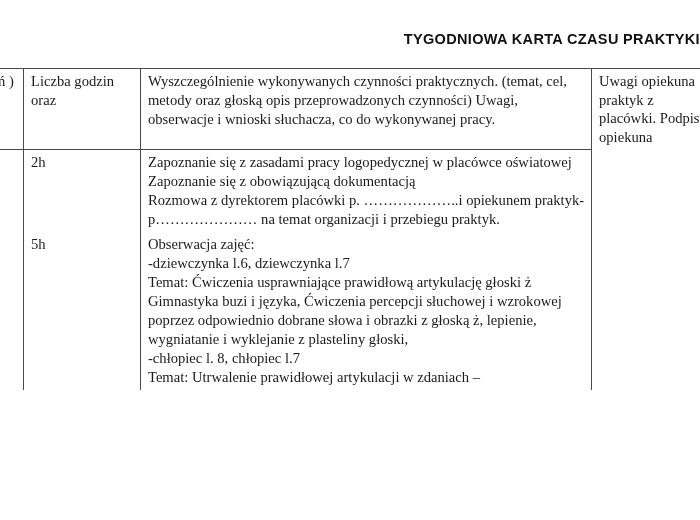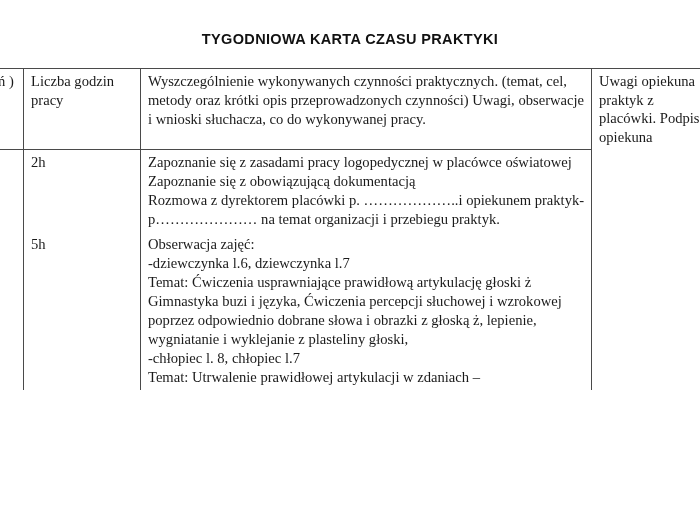--- a/index.html
+++ b/index.html
@@ -17,21 +17,21 @@
     color: #1a1a1a;
     -webkit-font-smoothing: antialiased;
   }
 
   
   .page-title {
     position: absolute;
     top: 31px;
     left: 0;
     width: 700px;
-    text-align: center;
+    text-align: right;
     font-family: "Liberation Sans", "DejaVu Sans", sans-serif;
     font-weight: bold;
     font-size: 14.5px;
     letter-spacing: 0.35px;
     color: #111111;
     white-space: nowrap;
   }
 
   
   .sheet-table {
@@ -97,24 +97,24 @@
     <col class="col-desc">
     <col class="col-notes">
   </colgroup>
   <tbody>
     <tr class="row-header">
       <td class="ruled">
         <span class="header-text cell-no">ń
 )</span>
       </td>
       <td class="ruled">
-        <span class="header-text">Liczba godzin pracy</span>
+        <span class="header-text">Liczba godzin oraz</span>
       </td>
       <td class="ruled">
-        <span class="header-text">Wyszczególnienie wykonywanych czynności praktycznych. (temat, cel, metody oraz krótki opis przeprowadzonych czynności) Uwagi, obserwacje i wnioski słuchacza, co do wykonywanej pracy.</span>
+        <span class="header-text">Wyszczególnienie wykonywanych czynności praktycznych. (temat, cel, metody oraz głoską opis przeprowadzonych czynności) Uwagi, obserwacje i wnioski słuchacza, co do wykonywanej pracy.</span>
       </td>
       <td class="unruled">
         <span class="notes-text">Uwagi opiekuna praktyk z placówki.
 Podpis opiekuna</span>
       </td>
     </tr>
 
     <tr class="row-body">
       <td>
         <span class="body-text cell-no"></span>

